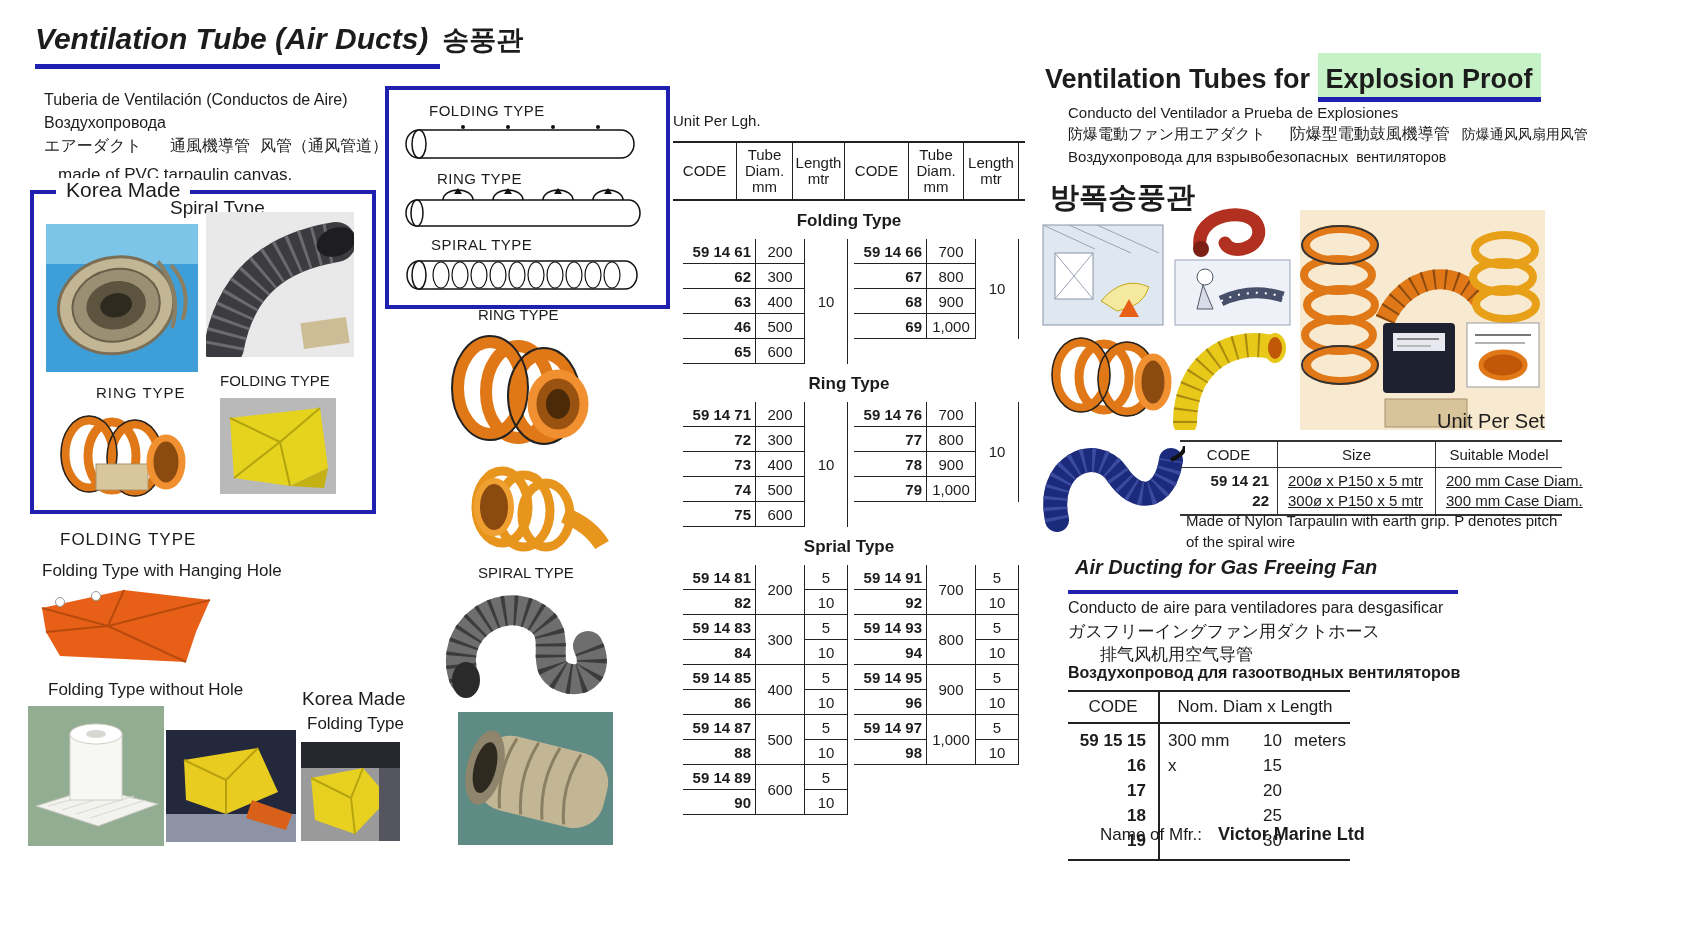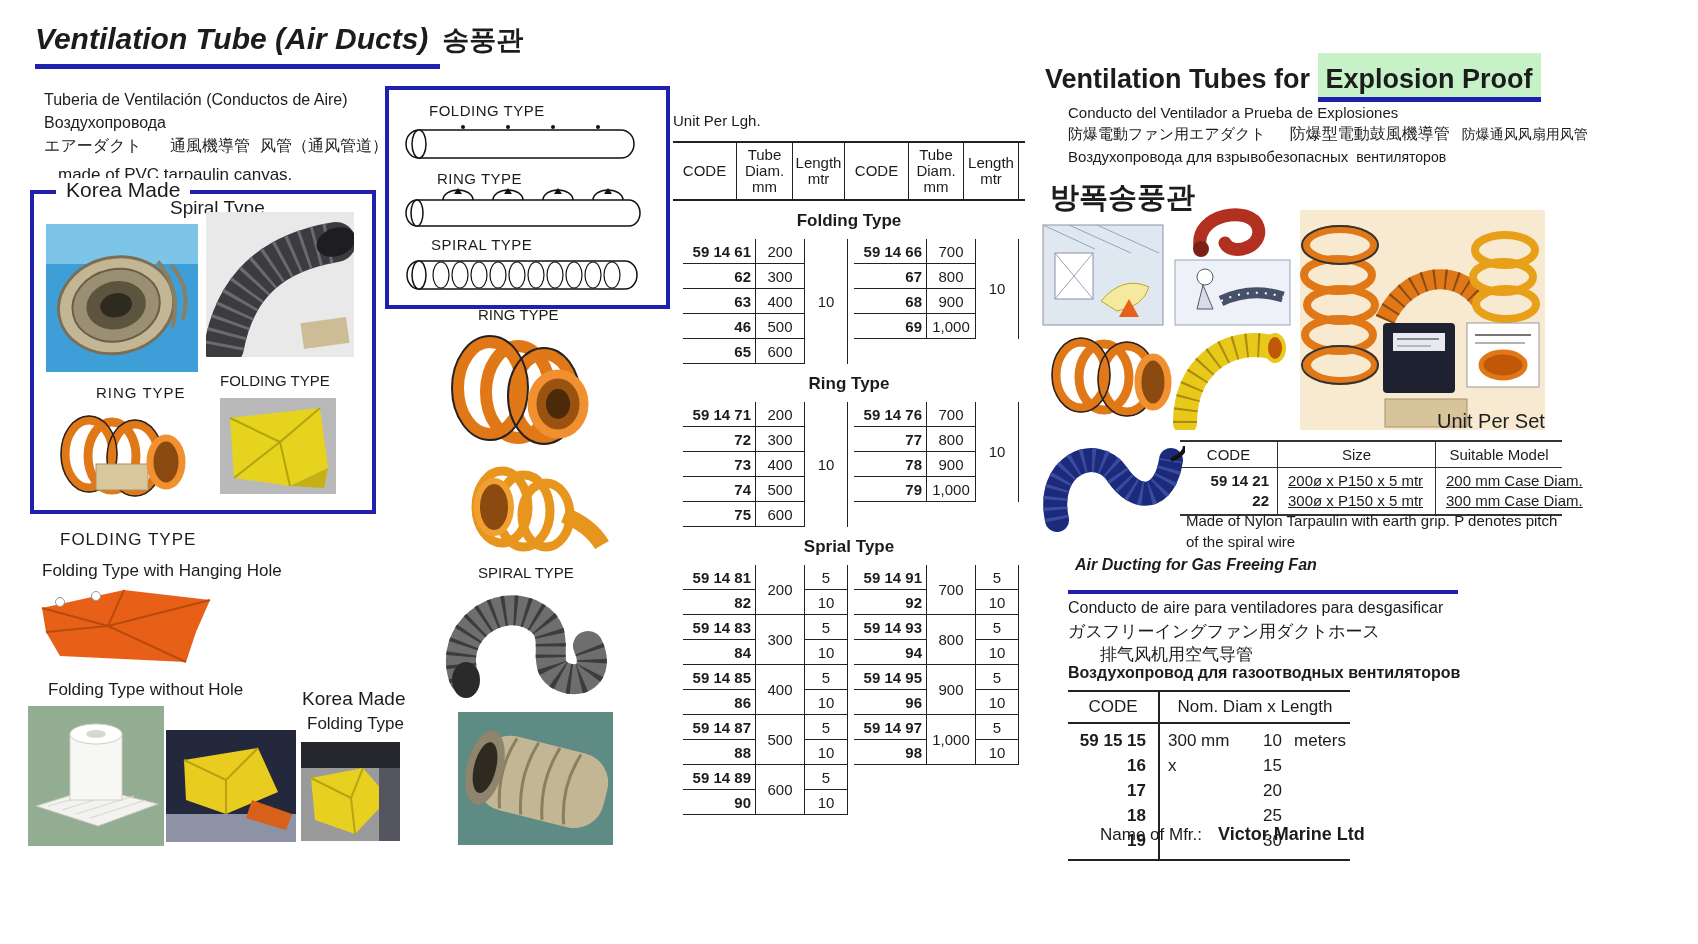--- a/index.html
+++ b/index.html
@@ -62,21 +62,21 @@
   .exp-h .hc{text-align:center;font-size:15px;padding:4px 2px;border-right:1px solid #333;}
   .exp-h .hc:last-child{border-right:none;}
   .exp-b{display:grid;grid-template-columns:98px 158px 126px;}
   .exp-b .col{padding:3px 0;font-size:15px;line-height:20px;border-right:1px solid #333;}
   .exp-b .col:last-child{border-right:none;}
   .exp-codes div{text-align:right;padding-right:8px;font-weight:bold;}
   .exp-sizes div,.exp-models div{padding-left:10px;white-space:nowrap;text-decoration:underline;}
   .exp-note{left:1186px;top:510px;width:372px;font-size:15px;line-height:21px;}
 
   
-  .gas-title{left:1075px;top:556px;font-weight:bold;font-style:italic;font-size:16px;white-space:nowrap;}
+  .gas-title{left:1075px;top:556px;font-weight:bold;font-style:italic;font-size:20px;white-space:nowrap;}
   .gas-rule{left:1068px;top:590px;width:390px;height:4px;background:#1f1fb0;}
   .gas-desc{white-space:nowrap;}
   .gas-table{left:1068px;top:690px;width:282px;border-top:2px solid #222;border-bottom:2px solid #222;}
   .gt-header{display:grid;grid-template-columns:92px 1fr;border-bottom:2px solid #222;}
   .gt-header div{text-align:center;font-size:17px;padding:5px 2px;}
   .gt-header div:first-child{border-right:2px solid #222;}
   .gt-body{display:grid;grid-template-columns:92px 1fr;}
   .gt-codes{border-right:2px solid #222;text-align:right;padding:4px 12px 6px 0;font-weight:bold;
             font-size:17px;line-height:25px;}
   .gt-vals{display:flex;align-items:flex-start;padding:4px 4px 6px 8px;font-size:17px;line-height:25px;}

